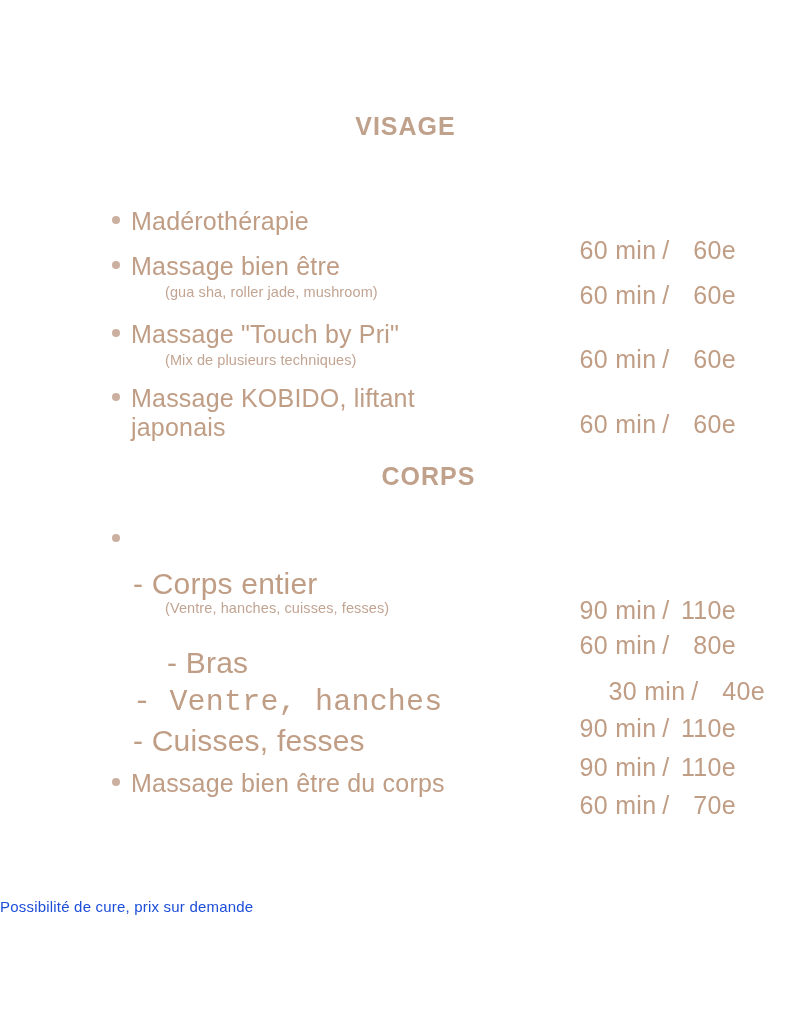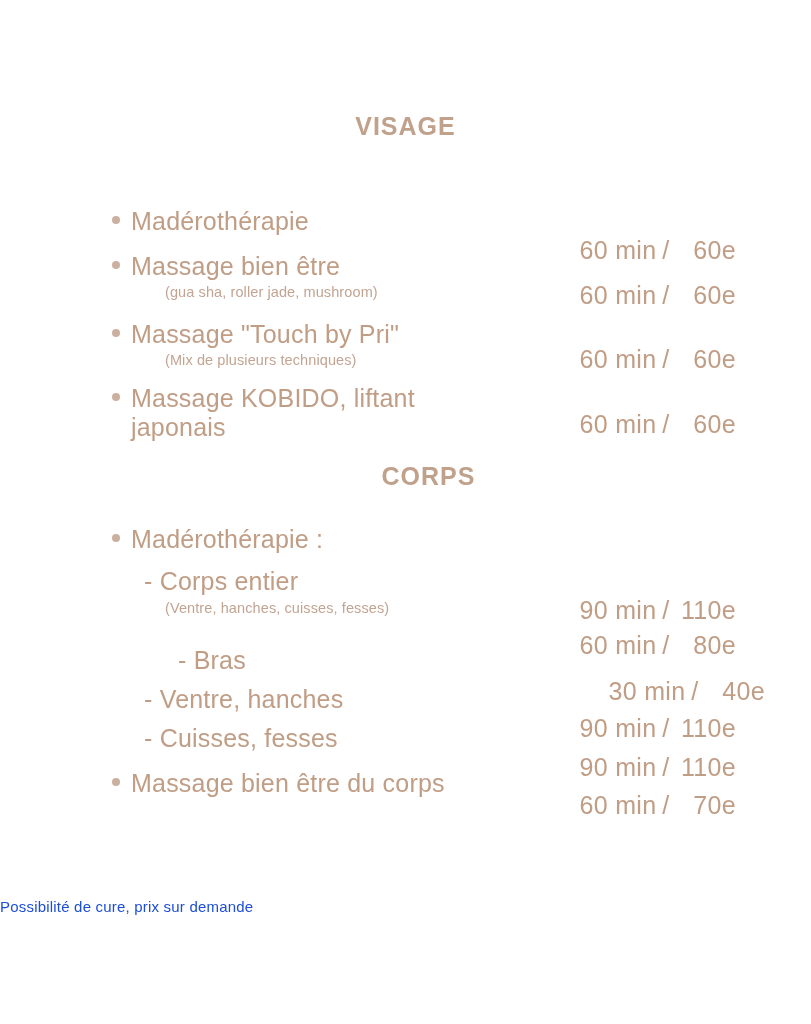--- a/index.html
+++ b/index.html
@@ -47,22 +47,22 @@
     font-size: 25px;
     font-weight: 400;
     color: #c09d85;
     line-height: 1.16;
     letter-spacing: 0.2px;
     white-space: pre-line;
   }
 
   .sub-name {
     position: absolute;
-    left: 144px;
-    font-size: 25px;
+    left: 133px;
+    font-size: 30px;
     font-weight: 400;
     color: #c09d85;
     letter-spacing: 0.2px;
     text-align: center;
   }
 
   .note {
     position: absolute;
     left: 131px;
     font-size: 14.5px;
@@ -135,37 +135,36 @@
 
   <span class="bullet" style="top:393px;"></span>
   <div class="item-name" style="top:384px; width:350px;">Massage  KOBIDO, liftant japonais</div>
   <div class="price" style="left:549px; top:381px;">
     <span class="dur">60 min</span><span class="sep">/</span><span class="amt">60e</span>
   </div>
 
   <div class="section-title" id="corps-title">CORPS</div>
 
   <span class="bullet" style="top:534px;"></span>
-  <div class="item-name" style="top:525px;">Madérothérapie :</div>
 
   <div class="sub-name" style="top:567px;">- Corps entier</div>
   <div class="note" style="top:600px;">(Ventre, hanches, cuisses, fesses)</div>
   <div class="price" style="left:549px; top:567px;">
     <span class="dur">90 min</span><span class="sep">/</span><span class="amt">110e</span>
   </div>
   <div class="price" style="left:549px; top:602px;">
     <span class="dur">60 min</span><span class="sep">/</span><span class="amt">80e</span>
   </div>
 
   <div class="sub-name" style="top:646px;margin-left:34px;">- Bras</div>
   <div class="price" style="left:578px; top:648px;">
     <span class="dur">30 min</span><span class="sep">/</span><span class="amt">40e</span>
   </div>
 
-  <div class="sub-name" style="top:685px;">- Ventre, hanches</div>
+  <div class="sub-name" style="top:685px;font-family:Liberation Mono, monospace;">- Ventre, hanches</div>
   <div class="price" style="left:549px; top:685px;">
     <span class="dur">90 min</span><span class="sep">/</span><span class="amt">110e</span>
   </div>
 
   <div class="sub-name" style="top:724px;">- Cuisses, fesses</div>
   <div class="price" style="left:549px; top:724px;">
     <span class="dur">90 min</span><span class="sep">/</span><span class="amt">110e</span>
   </div>
 
   <span class="bullet" style="top:778px;"></span>

